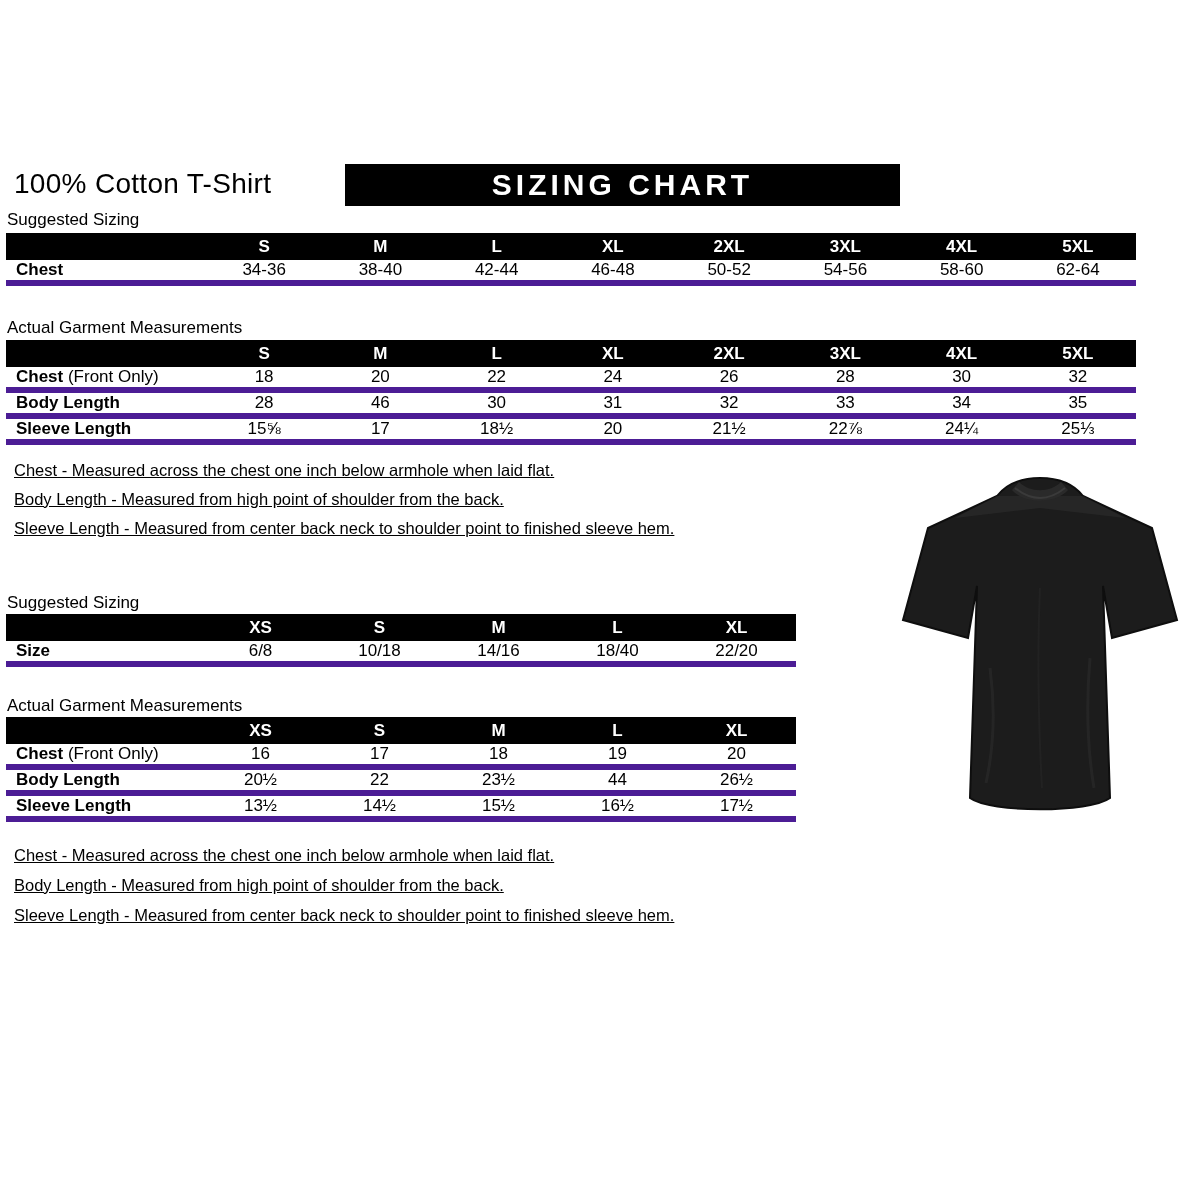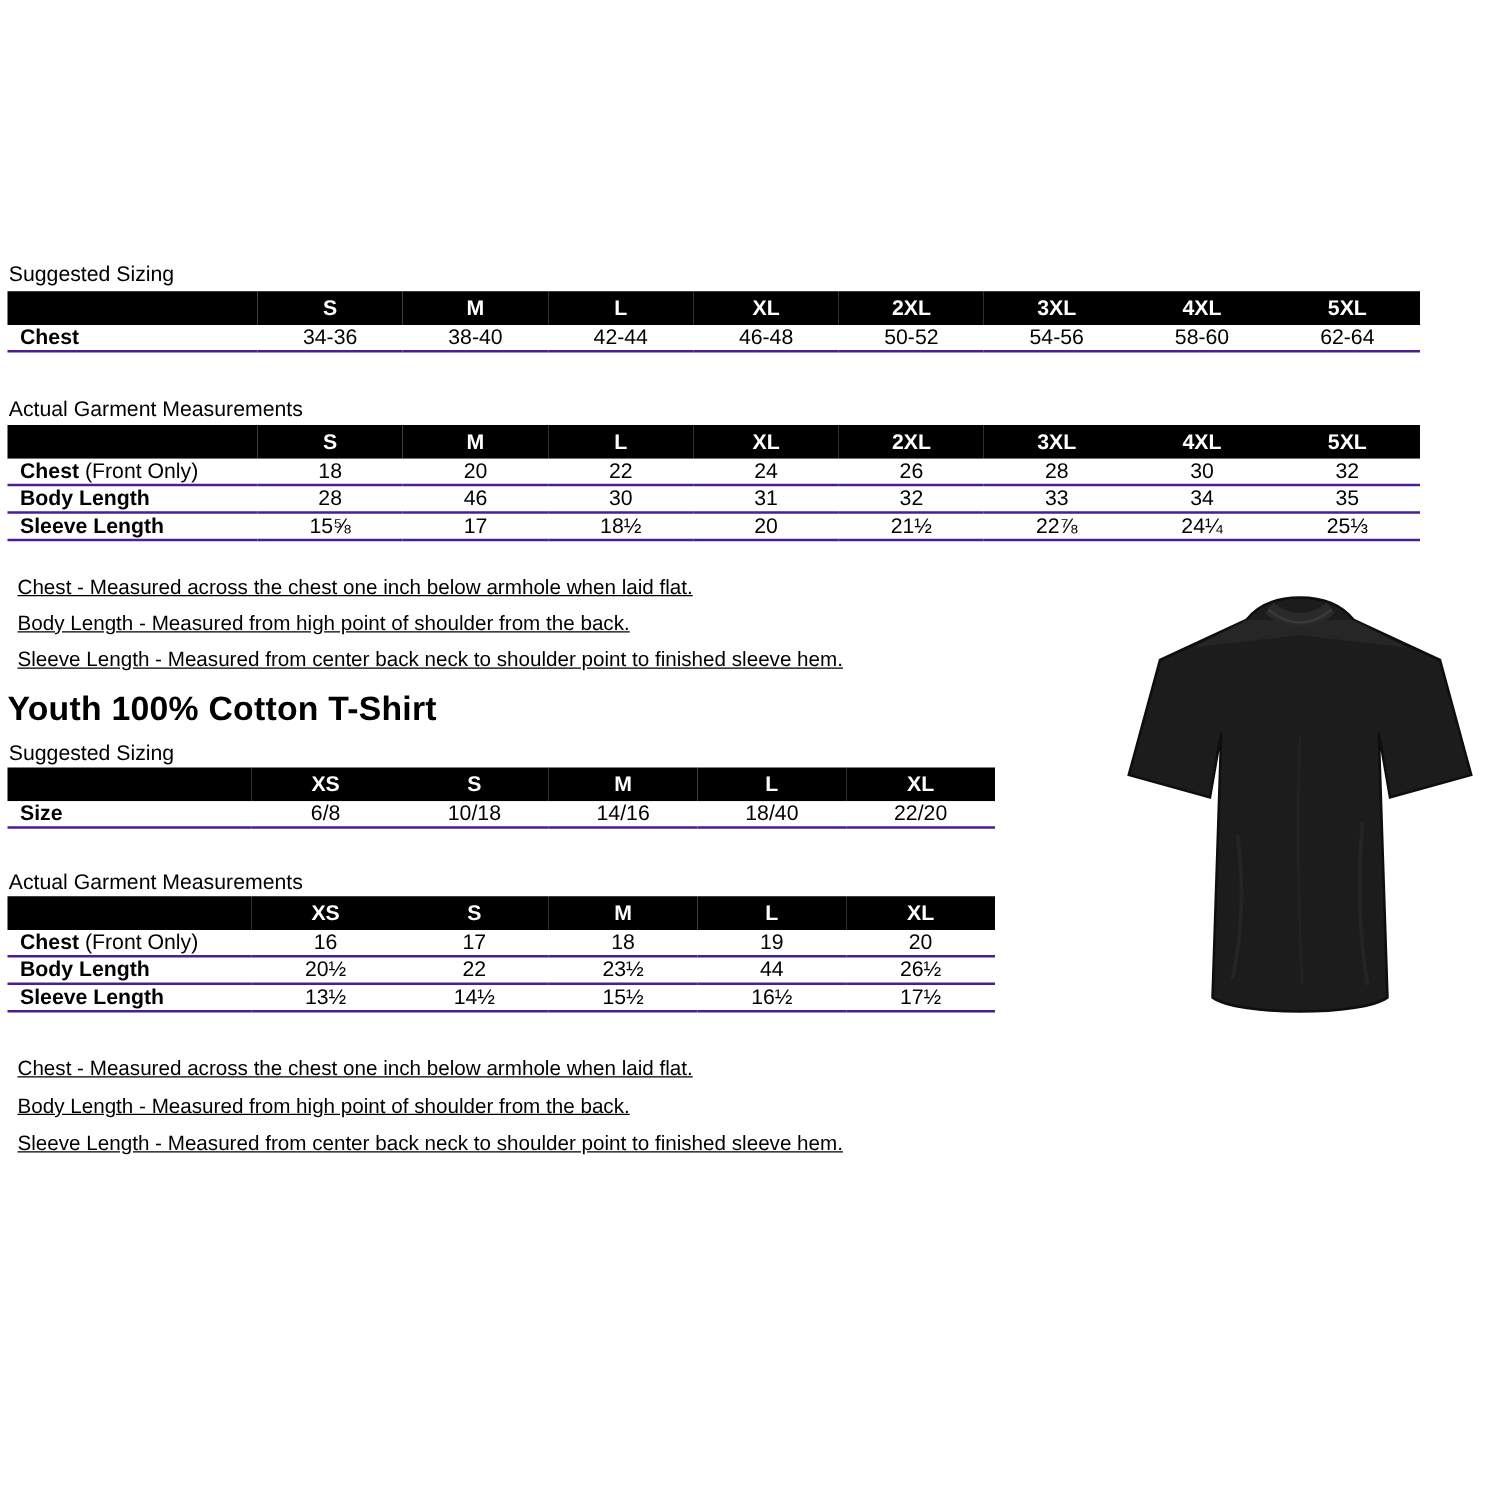--- a/index.html
+++ b/index.html
@@ -11,34 +11,36 @@
   .product-title { font-size:28px; font-weight:400; letter-spacing:0.3px; }
   .banner { background:#000; color:#fff; display:flex; align-items:center; justify-content:center;
             font-weight:700; font-size:30px; letter-spacing:4px; }
   .section-label { font-size:17px;text-align:right; }
   .youth-title { font-size:27px; font-weight:700; letter-spacing:0.2px; }
 
   table.size-table { border-collapse:collapse; table-layout:fixed; }
   table.size-table thead th { background:#000; color:#fff; font-size:17px; font-weight:700;
                               text-align:center; height:27px; padding:0; }
   table.size-table tbody td { font-size:17px; text-align:center; height:17px; padding:0;
-                              border-bottom:2px solid #4c1d95; background:#fff; }
+                              border-bottom:6px solid #4c1d95; background:#fff; }
   table.size-table .label-col { text-align:left; padding-left:10px; }
   table.size-table td b { font-weight:700; }
 
   .notes p { font-size:16.5px; line-height:21px; margin:0 0 8px 0;text-decoration:underline; }
 
   .tshirt-wrap svg { display:block; }
 </style>
 </head>
 <body>
 
 <div class="page">
 
-
+  <div class="abs product-title" style="left:14px; top:168px;">100% Cotton T-Shirt</div>
+
+  <div class="abs banner" style="left:345px; top:164px; width:555px; height:42px;">SIZING CHART</div>
 
   <div class="abs section-label" style="left:7px; top:210px;">Suggested Sizing</div>
 
   <table class="abs size-table" style="left:6px; top:233px; width:1130px;">
       <thead>
         <tr>
           <th class="label-col" style="width: 200px;"></th>
           <th>S</th>
           <th>M</th>
           <th>L</th>
@@ -116,21 +118,20 @@
         </tr>
       </tbody>
     </table>
 
   <div class="abs notes" style="left:14px; top:460px; width:820px;">
     <p>Chest - Measured across the chest one inch below armhole when laid flat.</p>
     <p>Body Length - Measured from high point of shoulder from the back.</p>
     <p>Sleeve Length - Measured from center back neck to shoulder point to finished sleeve hem.</p>
   </div>
 
-  <div class="abs youth-title" style="left:6px; top:552px;">Youth 100% Cotton T-Shirt</div>
 
   <div class="abs section-label" style="left:7px; top:593px;">Suggested Sizing</div>
 
   <table class="abs size-table" style="left:6px; top:614px; width:790px;">
       <thead>
         <tr>
           <th class="label-col" style="width: 195px;"></th>
           <th>XS</th>
           <th>S</th>
           <th>M</th>

